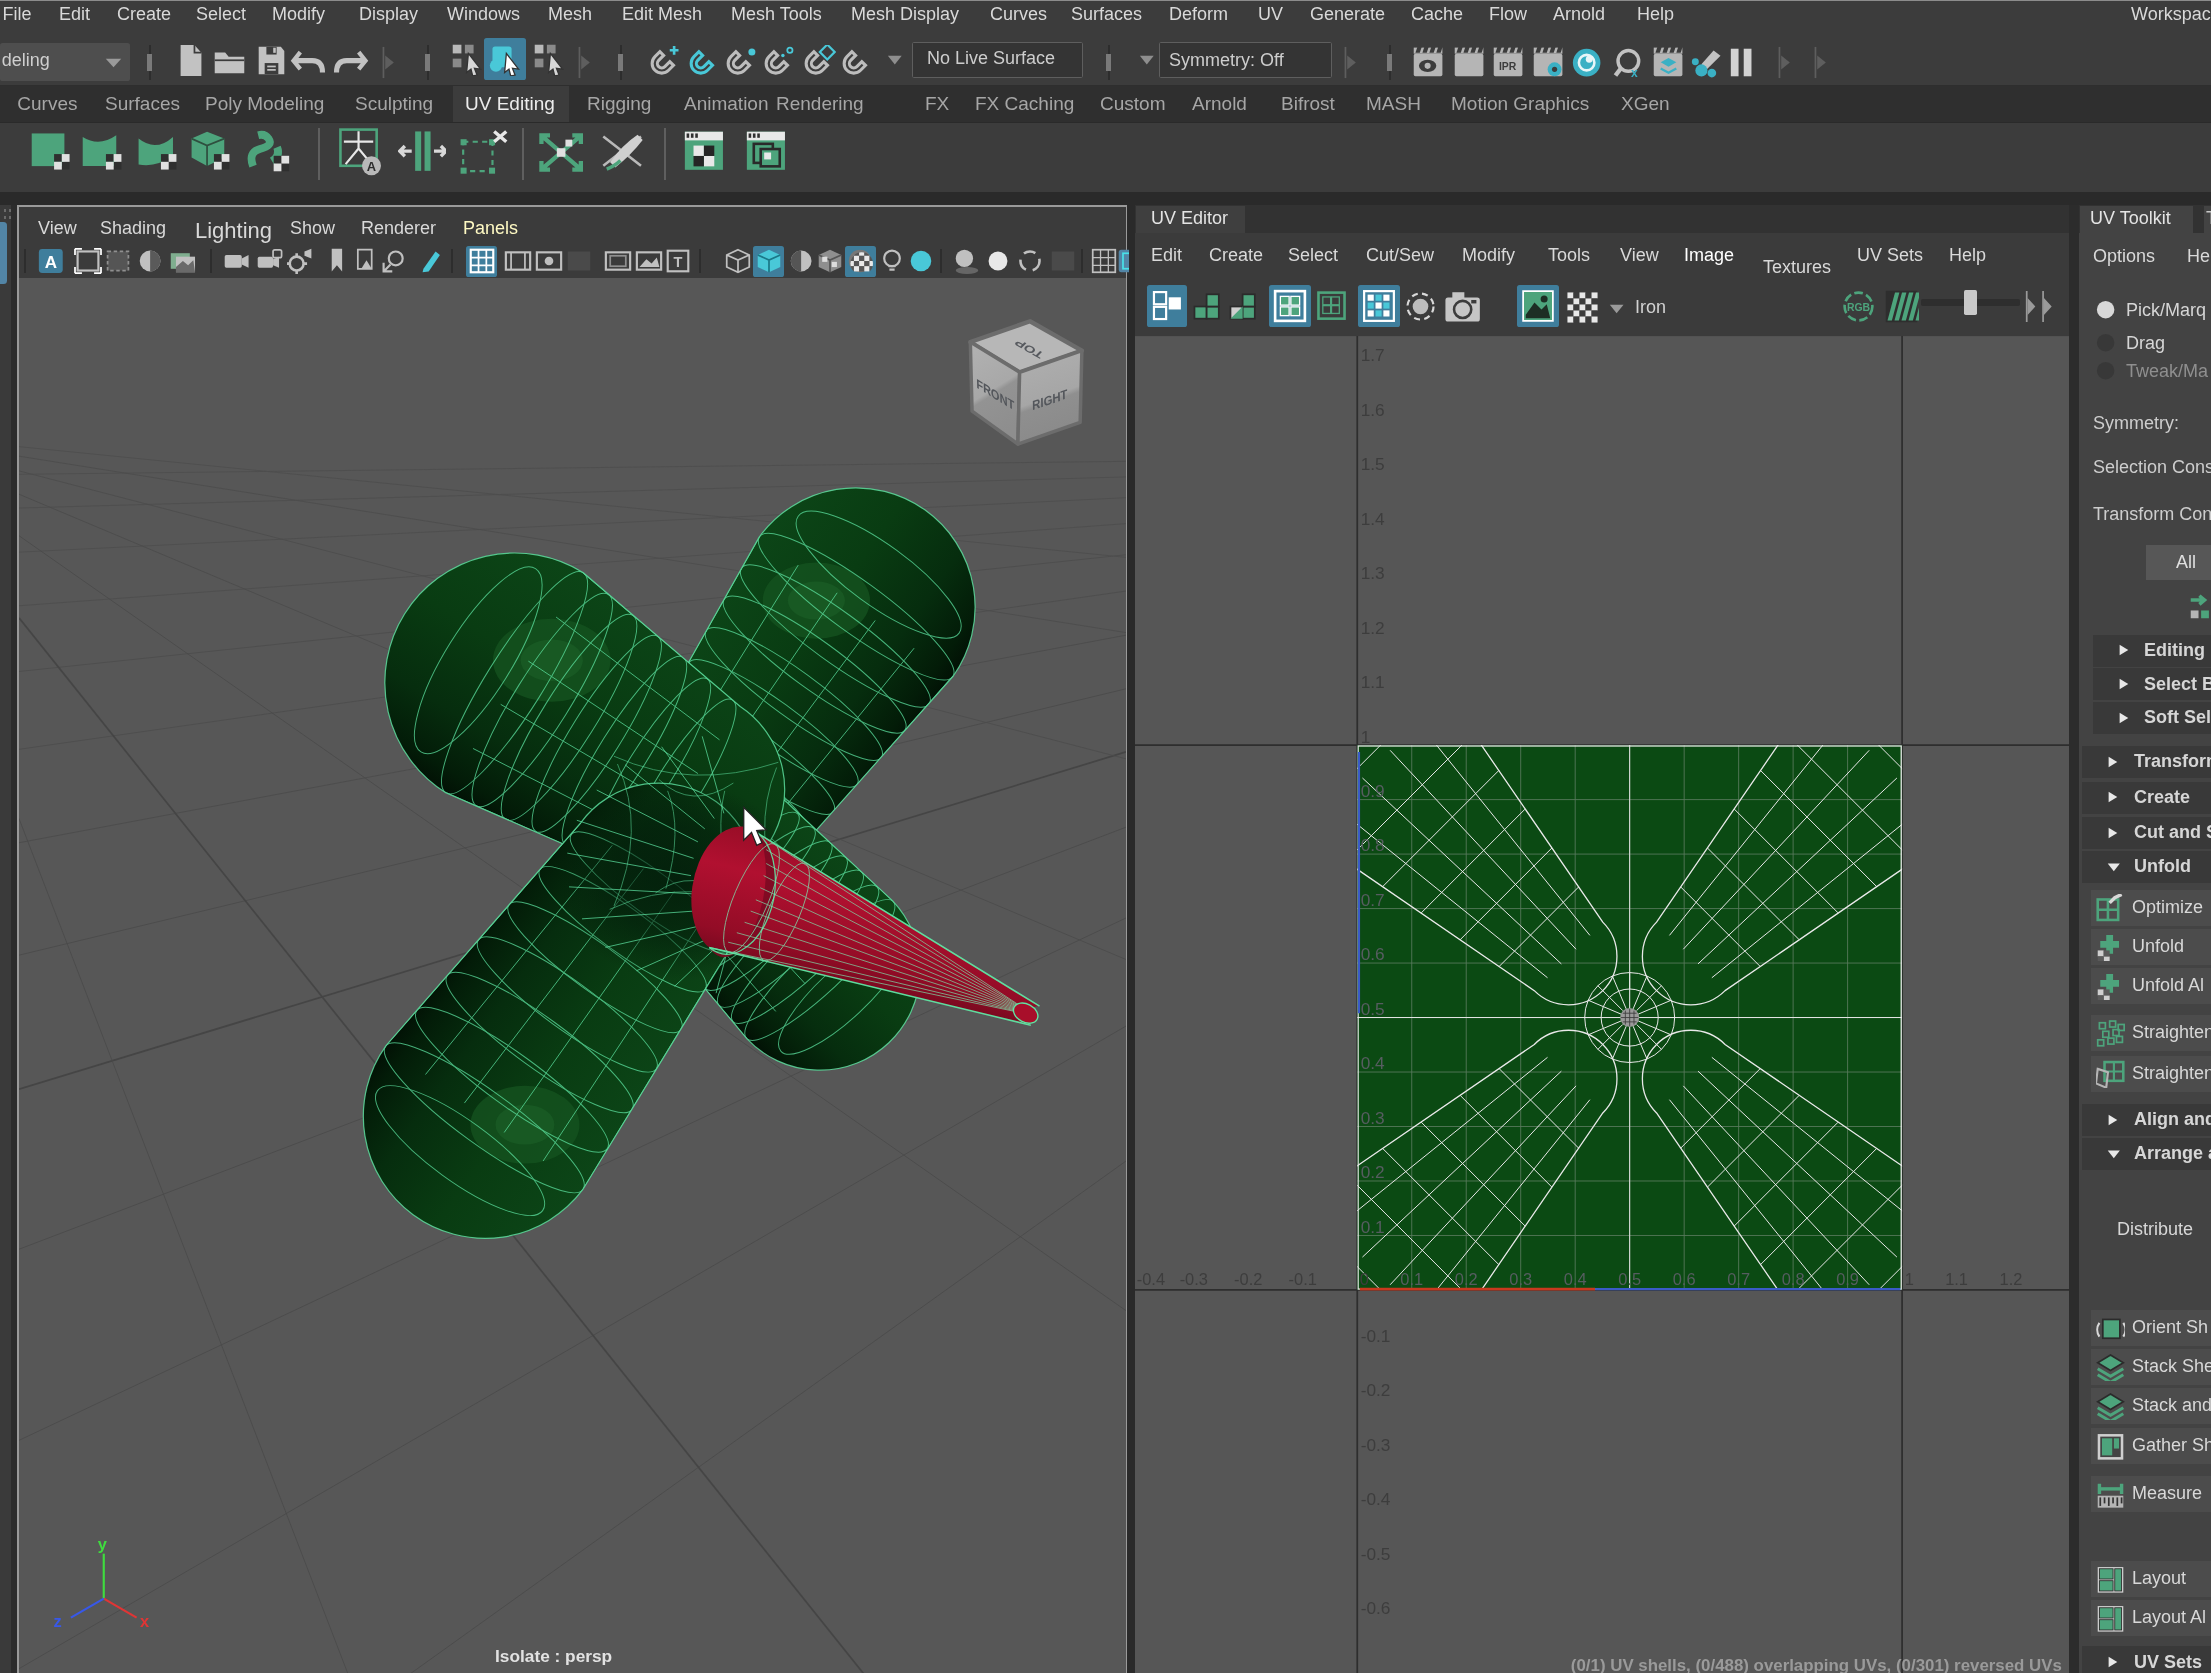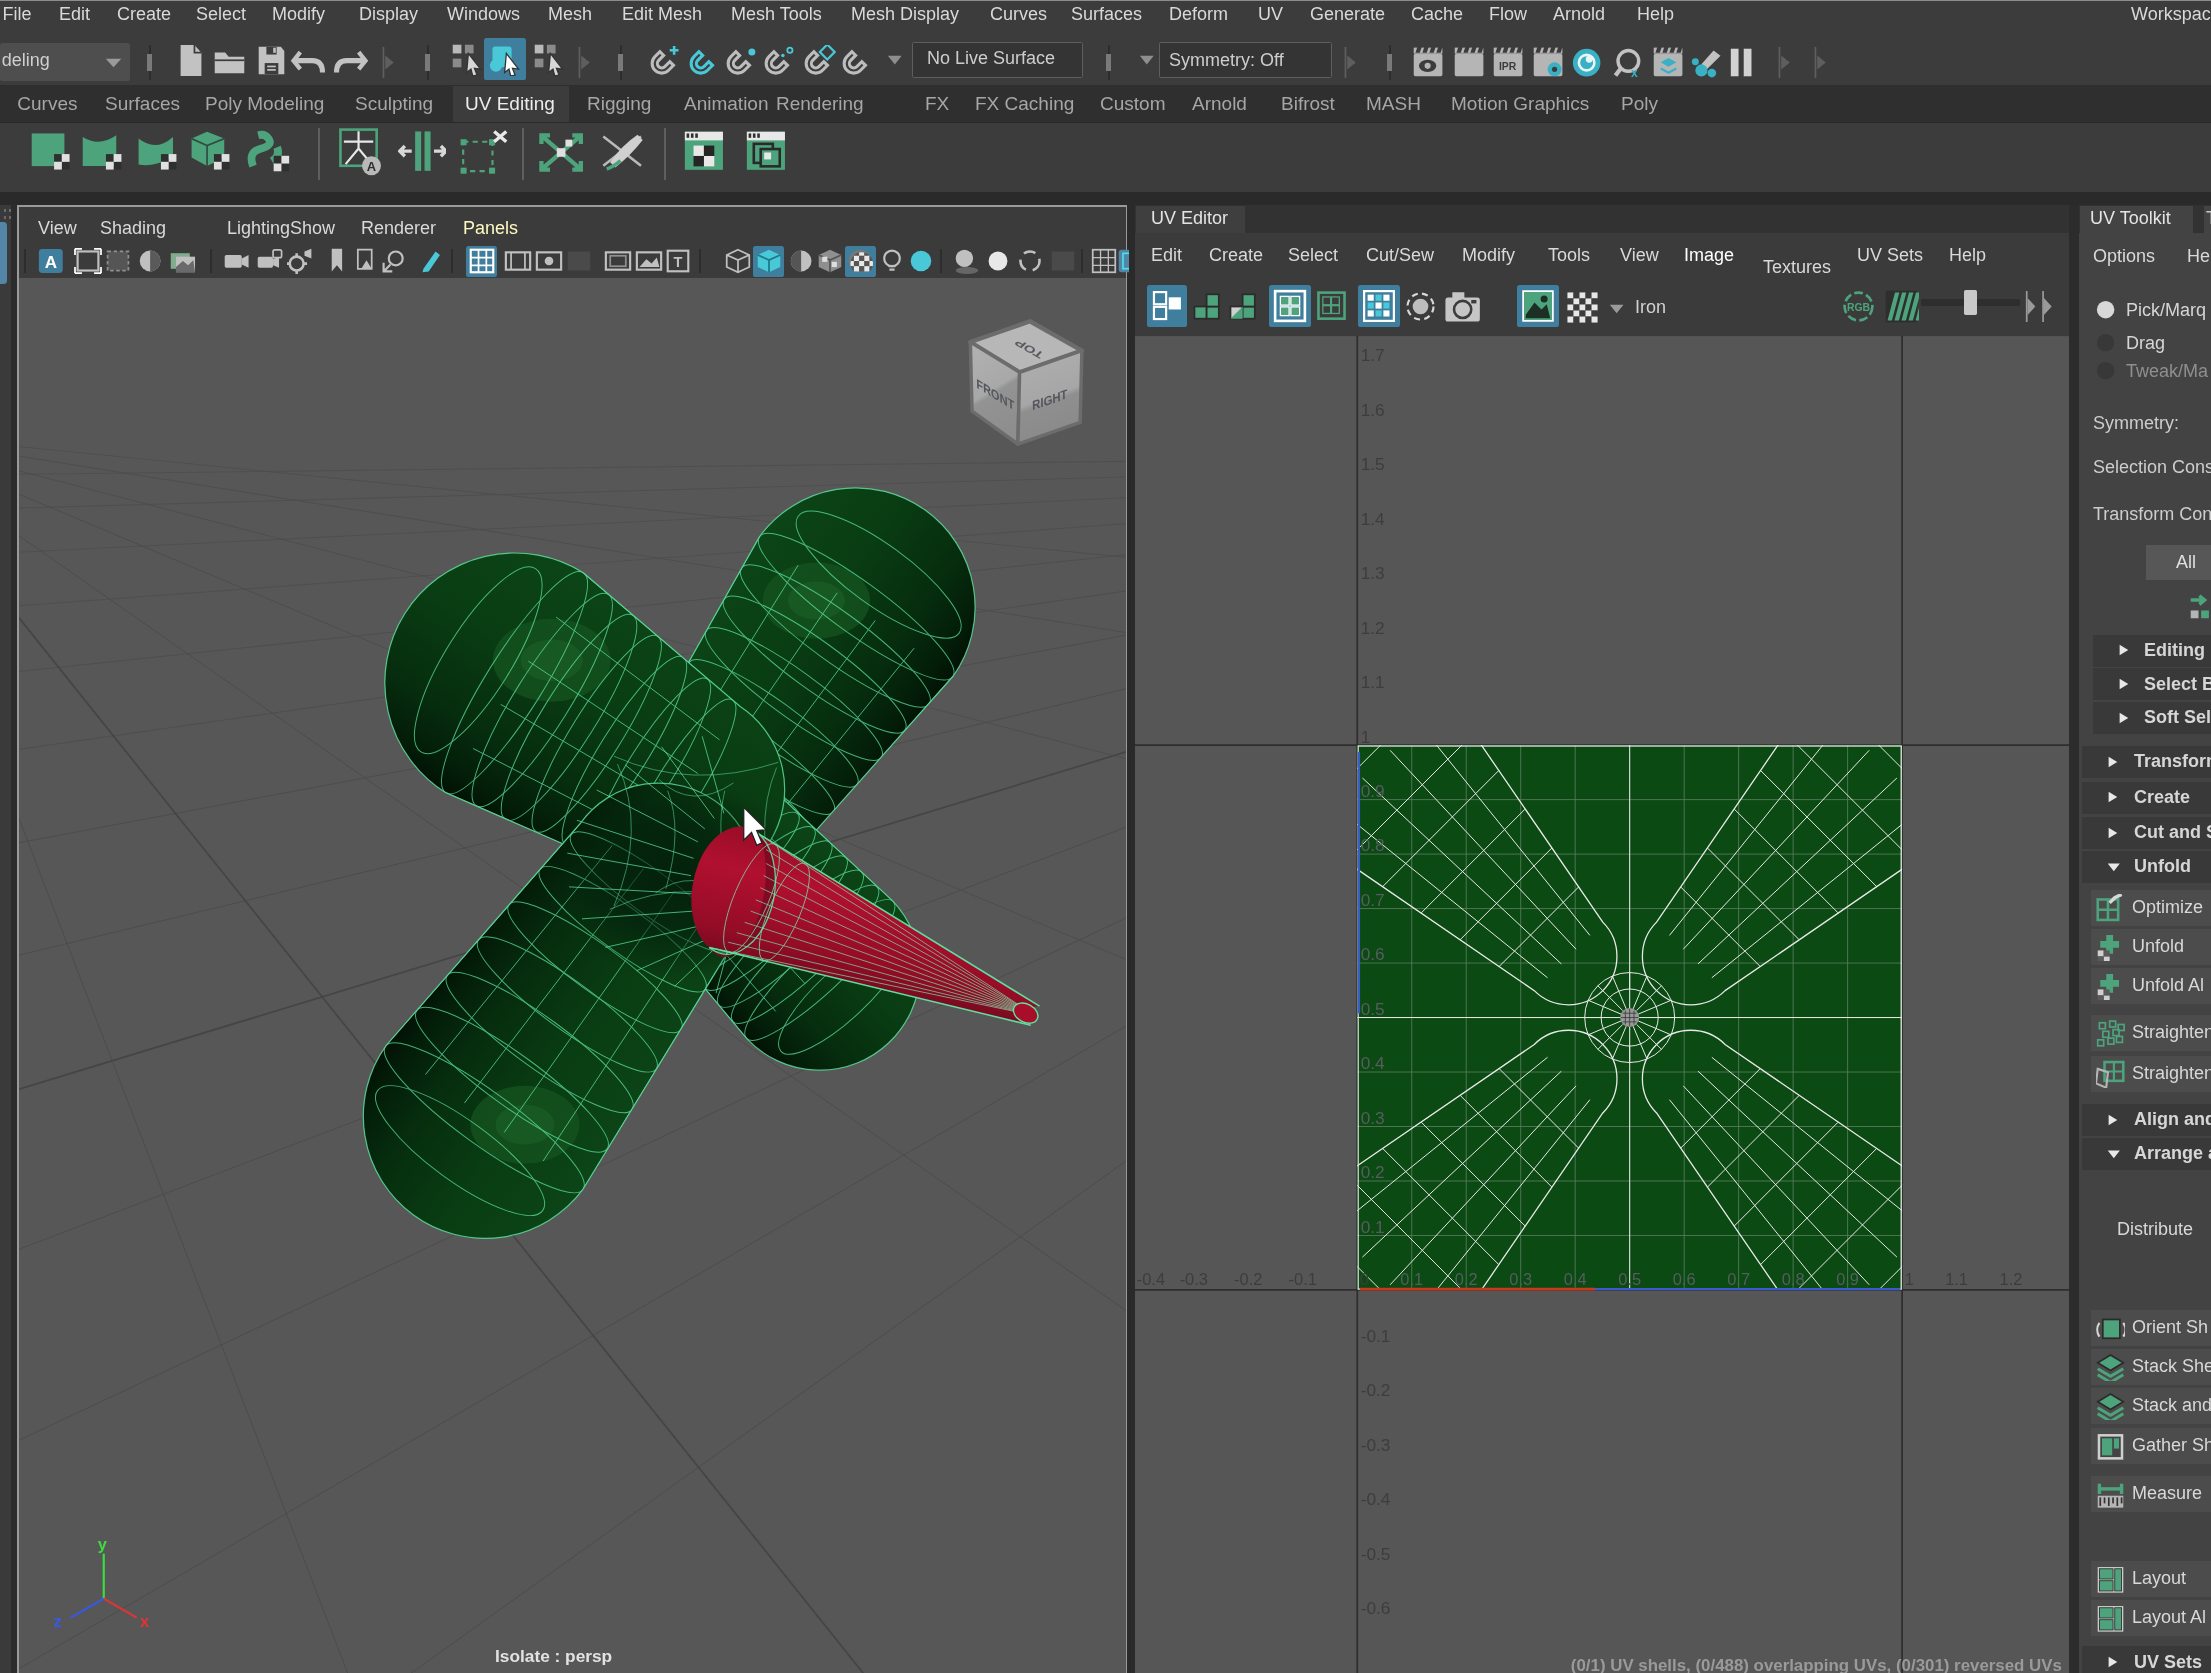--- a/index.html
+++ b/index.html
@@ -217,21 +217,21 @@
     <span style="left:587px;top:93px;font-size:19px;color:#a6a6a6;font-weight:normal;">Rigging</span>
     <span style="left:684px;top:93px;font-size:19px;color:#a6a6a6;font-weight:normal;">Animation</span>
     <span style="left:776px;top:93px;font-size:19px;color:#a6a6a6;font-weight:normal;">Rendering</span>
     <span style="left:925px;top:93px;font-size:19px;color:#a6a6a6;font-weight:normal;">FX</span>
     <span style="left:975px;top:93px;font-size:19px;color:#a6a6a6;font-weight:normal;">FX Caching</span>
     <span style="left:1100px;top:93px;font-size:19px;color:#a6a6a6;font-weight:normal;">Custom</span>
     <span style="left:1192px;top:93px;font-size:19px;color:#a6a6a6;font-weight:normal;">Arnold</span>
     <span style="left:1281px;top:93px;font-size:19px;color:#a6a6a6;font-weight:normal;">Bifrost</span>
     <span style="left:1366px;top:93px;font-size:19px;color:#a6a6a6;font-weight:normal;">MASH</span>
     <span style="left:1451px;top:93px;font-size:19px;color:#a6a6a6;font-weight:normal;">Motion Graphics</span>
-    <span style="left:1621px;top:93px;font-size:19px;color:#a6a6a6;font-weight:normal;">Poly</span>
+    <span style="left:1621px;top:93px;font-size:19px;color:#a6a6a6;font-weight:normal;">XGen</span>
     <div style="position:absolute;left:0px;top:123px;width:2211px;height:69px;background:#3c3c3c"></div>
     <svg style="left:30px;top:130px" width="43" height="43" viewBox="0 0 50 50">
       <rect x="2" y="4" width="38" height="38" fill="#4da47c"></rect>
       <rect x="28" y="28" width="9" height="9" fill="#2f2f2f"></rect>
       <rect x="37" y="37" width="9" height="9" fill="#2f2f2f"></rect>
       <rect x="37" y="28" width="9" height="9" fill="#e0e0e0"></rect>
       <rect x="28" y="37" width="9" height="9" fill="#e0e0e0"></rect>
     </svg>
     <svg style="left:80px;top:130px" width="45" height="43" viewBox="0 0 52 50">
       <path d="M3 8 Q22 20 42 6 L42 42 L3 42 Z" fill="#4da47c"></path>
@@ -323,21 +323,21 @@
     <div style="position:absolute;left:11.2px;top:205px;width:6px;height:1468px;background:#2c2c2c"></div>
     <div style="position:absolute;left:3.5px;top:209px;width:2.6px;height:2.6px;background:#6a6a6a"></div>
     <div style="position:absolute;left:3.5px;top:216px;width:2.6px;height:2.6px;background:#6a6a6a"></div>
     <div style="position:absolute;left:8.6px;top:209px;width:2.6px;height:2.6px;background:#6a6a6a"></div>
     <div style="position:absolute;left:8.6px;top:216px;width:2.6px;height:2.6px;background:#6a6a6a"></div>
     <div style="position:absolute;left:0px;top:222px;width:7px;height:62px;background:#5285a6;border-radius:0 3.5px 3.5px 0"></div>
     <div style="position:absolute;left:17.3px;top:205px;width:1110px;height:1468px;background:#9a9a9a"></div>
     <div style="position:absolute;left:19px;top:207px;width:1107px;height:1467px;background:#3b3b3b"></div>
     <span style="left:38px;top:218px;font-size:18px;color:#d9d9d9;font-weight:normal;">View</span>
     <span style="left:100px;top:218px;font-size:18px;color:#d9d9d9;font-weight:normal;">Shading</span>
-    <span style="left:195px;top:218px;font-size:18px;color:#d9d9d9;font-weight:normal;margin-left:32px;">Lighting</span>
+    <span style="left:195px;top:218px;font-size:22px;color:#d9d9d9;font-weight:normal;">Lighting</span>
     <span style="left:290px;top:218px;font-size:18px;color:#d9d9d9;font-weight:normal;">Show</span>
     <span style="left:361px;top:218px;font-size:18px;color:#d9d9d9;font-weight:normal;">Renderer</span>
     <span style="left:463px;top:218px;font-size:18px;color:#fef9c3;font-weight:normal;">Panels</span>
     <div style="position:absolute;left:24px;top:249px;width:1.7px;height:24px;background:#2d2d2d"></div>
     <svg style="left:38px;top:248px" width="29" height="26" viewBox="0 0 34 30">
       <rect x="1" y="1" width="28" height="28" rx="4" fill="#3f7e9c"></rect>
       <text x="15" y="23" font-size="20" font-weight="bold" text-anchor="middle" fill="#fff" font-family="Liberation Sans">A</text>
     </svg>
     <svg style="left:74px;top:248px" width="28" height="26" viewBox="0 0 32 30">
       <rect x="4" y="4" width="24" height="22" fill="none" stroke="#c0c0c0" stroke-width="2.5"></rect>

